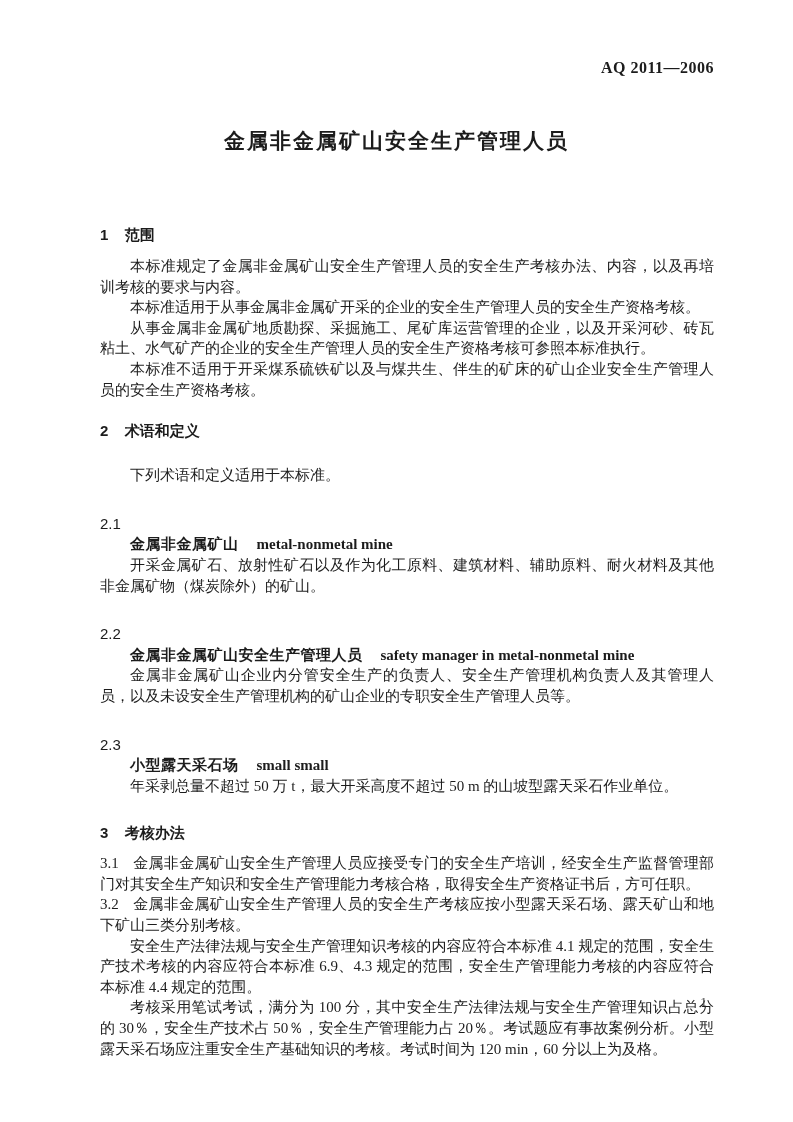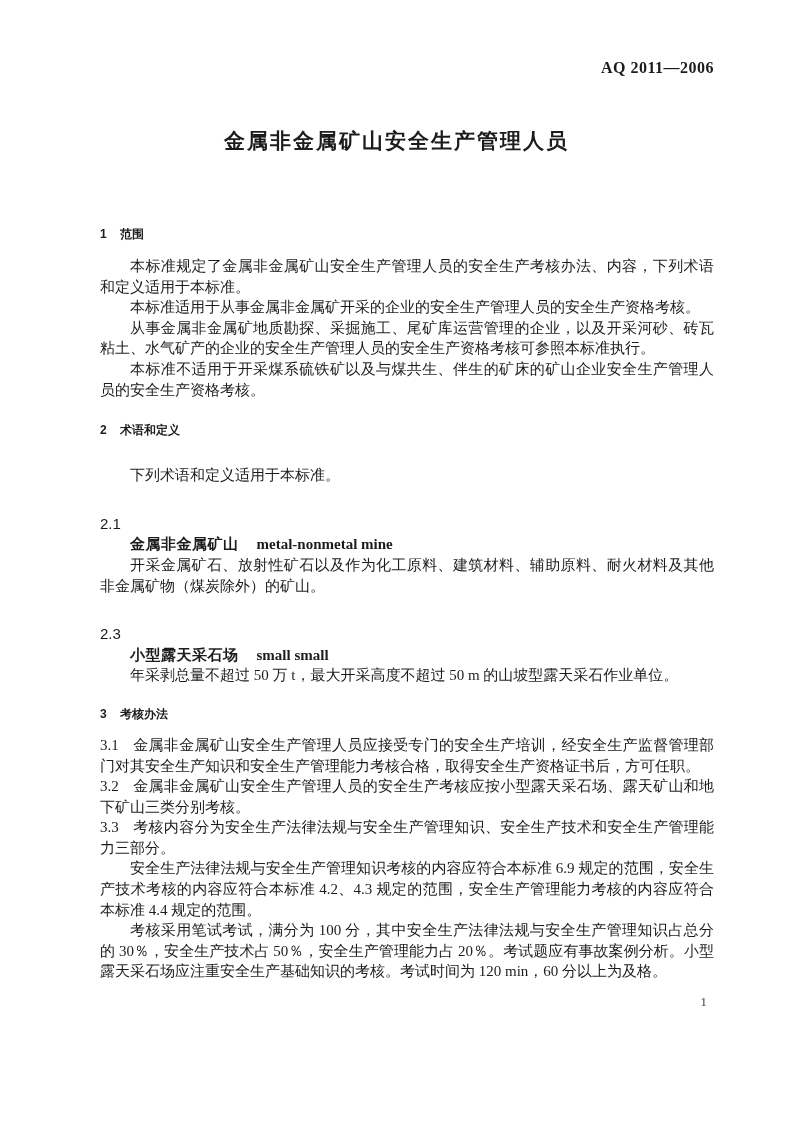--- a/index.html
+++ b/index.html
@@ -39,30 +39,30 @@
     position: absolute;
     top: 224px;
     left: 100px;
     width: 614px;
     font-size: 15px;
     line-height: 20.6px;
     text-align: justify;
   }
   .section-heading {
     font-family: "Liberation Sans", "DejaVu Sans", sans-serif;
-    font-size: 12px;
+    font-size: 15px;
     font-weight: bold;
     line-height: 21px;
     text-align: left;
   }
   .section-heading .heading-num { display: inline-block; }
   .section-heading .heading-title { margin-left: 1.1em; }
   .sec1-heading { margin-bottom: 11px; }
   .sec2-heading { margin-top: 20px; margin-bottom: 24px; }
-  .sec3-heading { margin-top: 18px; margin-bottom: 10px; }
+  .sec3-heading { margin-top: 26px; margin-bottom: 10px; }
   p.para { text-indent: 2em; }
   .term-number {
     font-family: "Liberation Sans", "DejaVu Sans", sans-serif;
     font-size: 15px;
     line-height: 20.6px;
     text-align: left;
     margin-top: 28px;
   }
   .term-heading {
     padding-left: 2em;
@@ -99,47 +99,51 @@
 
   <div class="doc-code">AQ 2011—2006</div>
 
   <div class="title-block">
     <div>金属非金属矿山安全生产管理人员</div>
   </div>
 
   <div class="body-text">
 
     <h2 class="section-heading sec1-heading"><span class="heading-num">1</span><span class="heading-title">范围</span></h2>
-    <p class="para">本标准规定了金属非金属矿山安全生产管理人员的安全生产考核办法、内容，下列术语和定义适用于本标准。</p>
+    <p class="para">本标准规定了金属非金属矿山安全生产管理人员的安全生产考核办法、内容，以及再培训考核的要求与内容。</p>
     <p class="para">本标准适用于从事金属非金属矿开采的企业的安全生产管理人员的安全生产资格考核。</p>
     <p class="para">从事金属非金属矿地质勘探、采掘施工、尾矿库运营管理的企业，以及开采河砂、砖瓦粘土、水气矿产的企业的安全生产管理人员的安全生产资格考核可参照本标准执行。</p>
     <p class="para">本标准不适用于开采煤系硫铁矿以及与煤共生、伴生的矿床的矿山企业安全生产管理人员的安全生产资格考核。</p>
 
     <h2 class="section-heading sec2-heading"><span class="heading-num">2</span><span class="heading-title">术语和定义</span></h2>
     <p class="para">下列术语和定义适用于本标准。</p>
 
     <div class="term">
       <div class="term-number">2.1</div>
       <div class="term-heading"><span class="term-zh">金属非金属矿山</span><span class="term-en">metal-nonmetal mine</span></div>
       <p class="term-def">开采金属矿石、放射性矿石以及作为化工原料、建筑材料、辅助原料、耐火材料及其他非金属矿物（煤炭除外）的矿山。</p>
     </div>
 
+    <div class="term">
+      <div class="term-number">2.2</div>
+      <div class="term-heading"><span class="term-zh">金属非金属矿山安全生产管理人员</span><span class="term-en">safety manager in metal-nonmetal mine</span></div>
+      <p class="term-def">金属非金属矿山企业内分管安全生产的负责人、安全生产管理机构负责人及其管理人员，以及未设安全生产管理机构的矿山企业的专职安全生产管理人员等。</p>
+    </div>
 
     <div class="term">
       <div class="term-number">2.3</div>
       <div class="term-heading"><span class="term-zh">小型露天采石场</span><span class="term-en">small small</span></div>
       <p class="term-def">年采剥总量不超过 50 万 t，最大开采高度不超过 50 m 的山坡型露天采石作业单位。</p>
     </div>
 
     <h2 class="section-heading sec3-heading"><span class="heading-num">3</span><span class="heading-title">考核办法</span></h2>
 
     <p class="clause"><span class="clause-number">3.1</span><span class="clause-text">金属非金属矿山安全生产管理人员应接受专门的安全生产培训，经安全生产监督管理部门对其安全生产知识和安全生产管理能力考核合格，取得安全生产资格证书后，方可任职。</span></p>
     <p class="clause"><span class="clause-number">3.2</span><span class="clause-text">金属非金属矿山安全生产管理人员的安全生产考核应按小型露天采石场、露天矿山和地下矿山三类分别考核。</span></p>
-    <p class="clause"><span class="clause-number">3.3</span><span class="clause-text">考核内容分为安全生产法律法规与安全生产管理知识、安全生产技术和安全生产管理能力三部分。</span></p>
 
-    <p class="para">安全生产法律法规与安全生产管理知识考核的内容应符合本标准 6.9 规定的范围，安全生产技术考核的内容应符合本标准 4.2、4.3 规定的范围，安全生产管理能力考核的内容应符合本标准 4.4 规定的范围。</p>
+    <p class="para">安全生产法律法规与安全生产管理知识考核的内容应符合本标准 4.1 规定的范围，安全生产技术考核的内容应符合本标准 6.9、4.3 规定的范围，安全生产管理能力考核的内容应符合本标准 4.4 规定的范围。</p>
     <p class="para">考核采用笔试考试，满分为 100 分，其中安全生产法律法规与安全生产管理知识占总分的 30％，安全生产技术占 50％，安全生产管理能力占 20％。考试题应有事故案例分析。小型露天采石场应注重安全生产基础知识的考核。考试时间为 120 min，60 分以上为及格。</p>
 
   </div>
 
   <div class="page-number">1</div>
 
 </div>
 
 </body></html>

